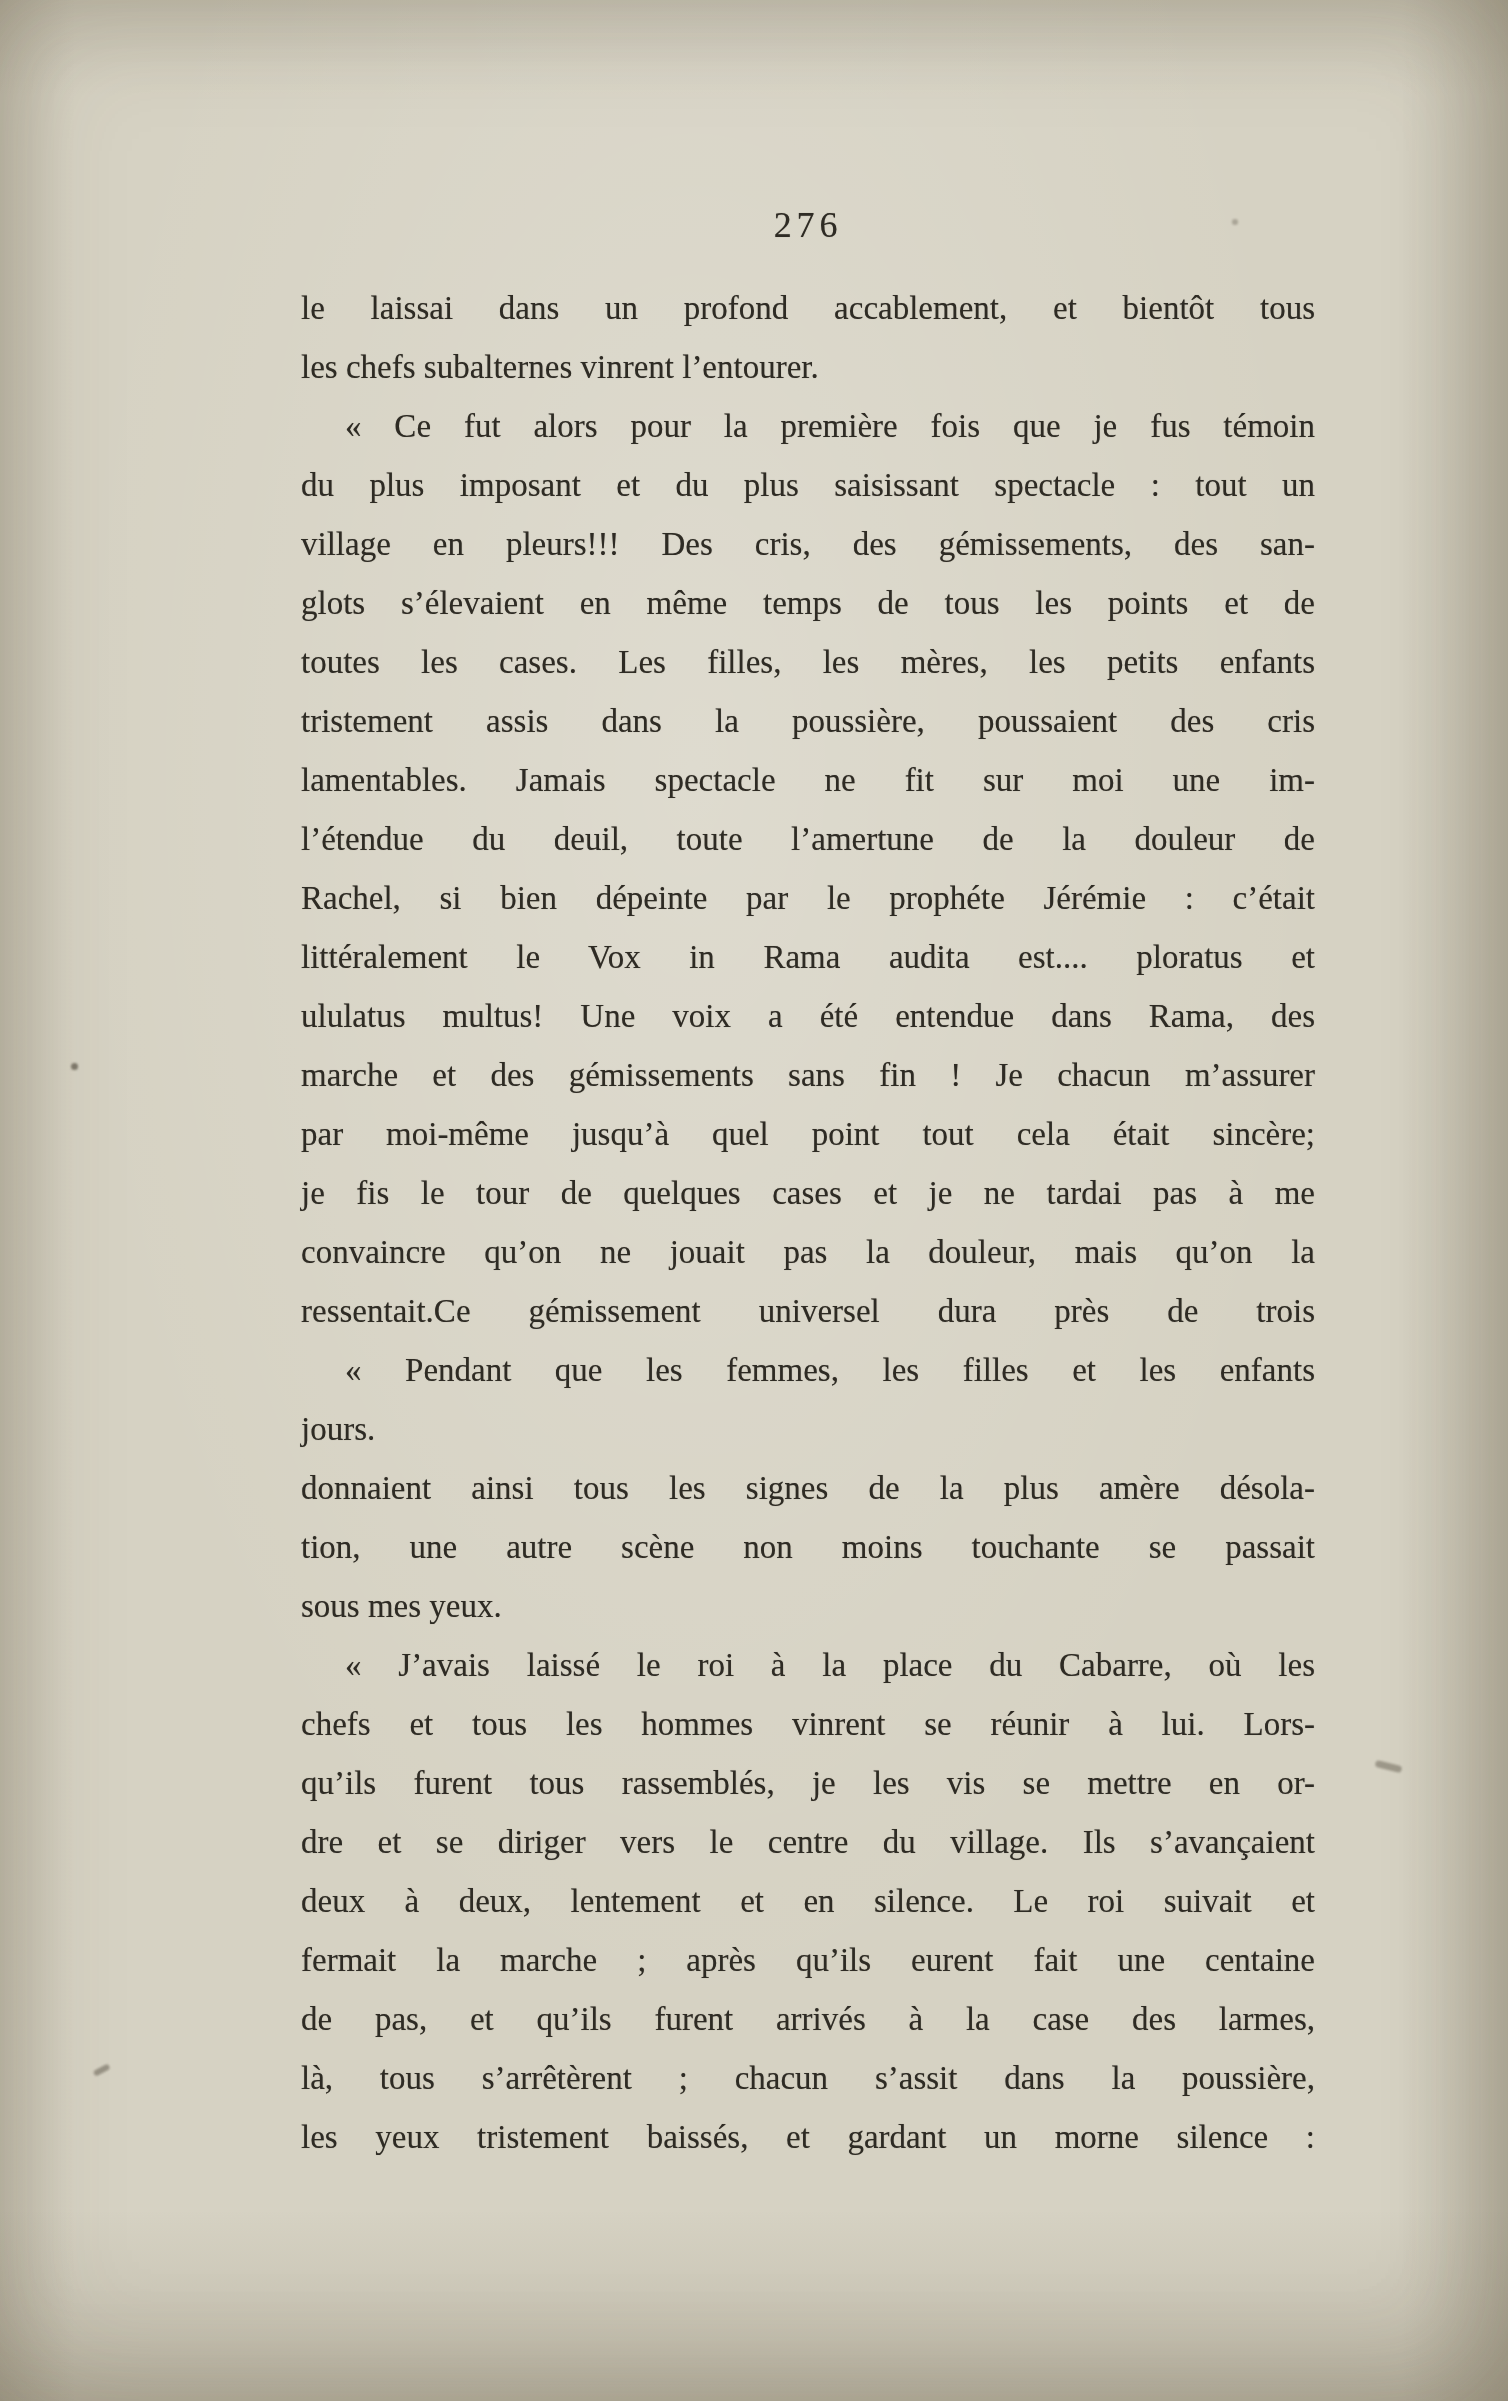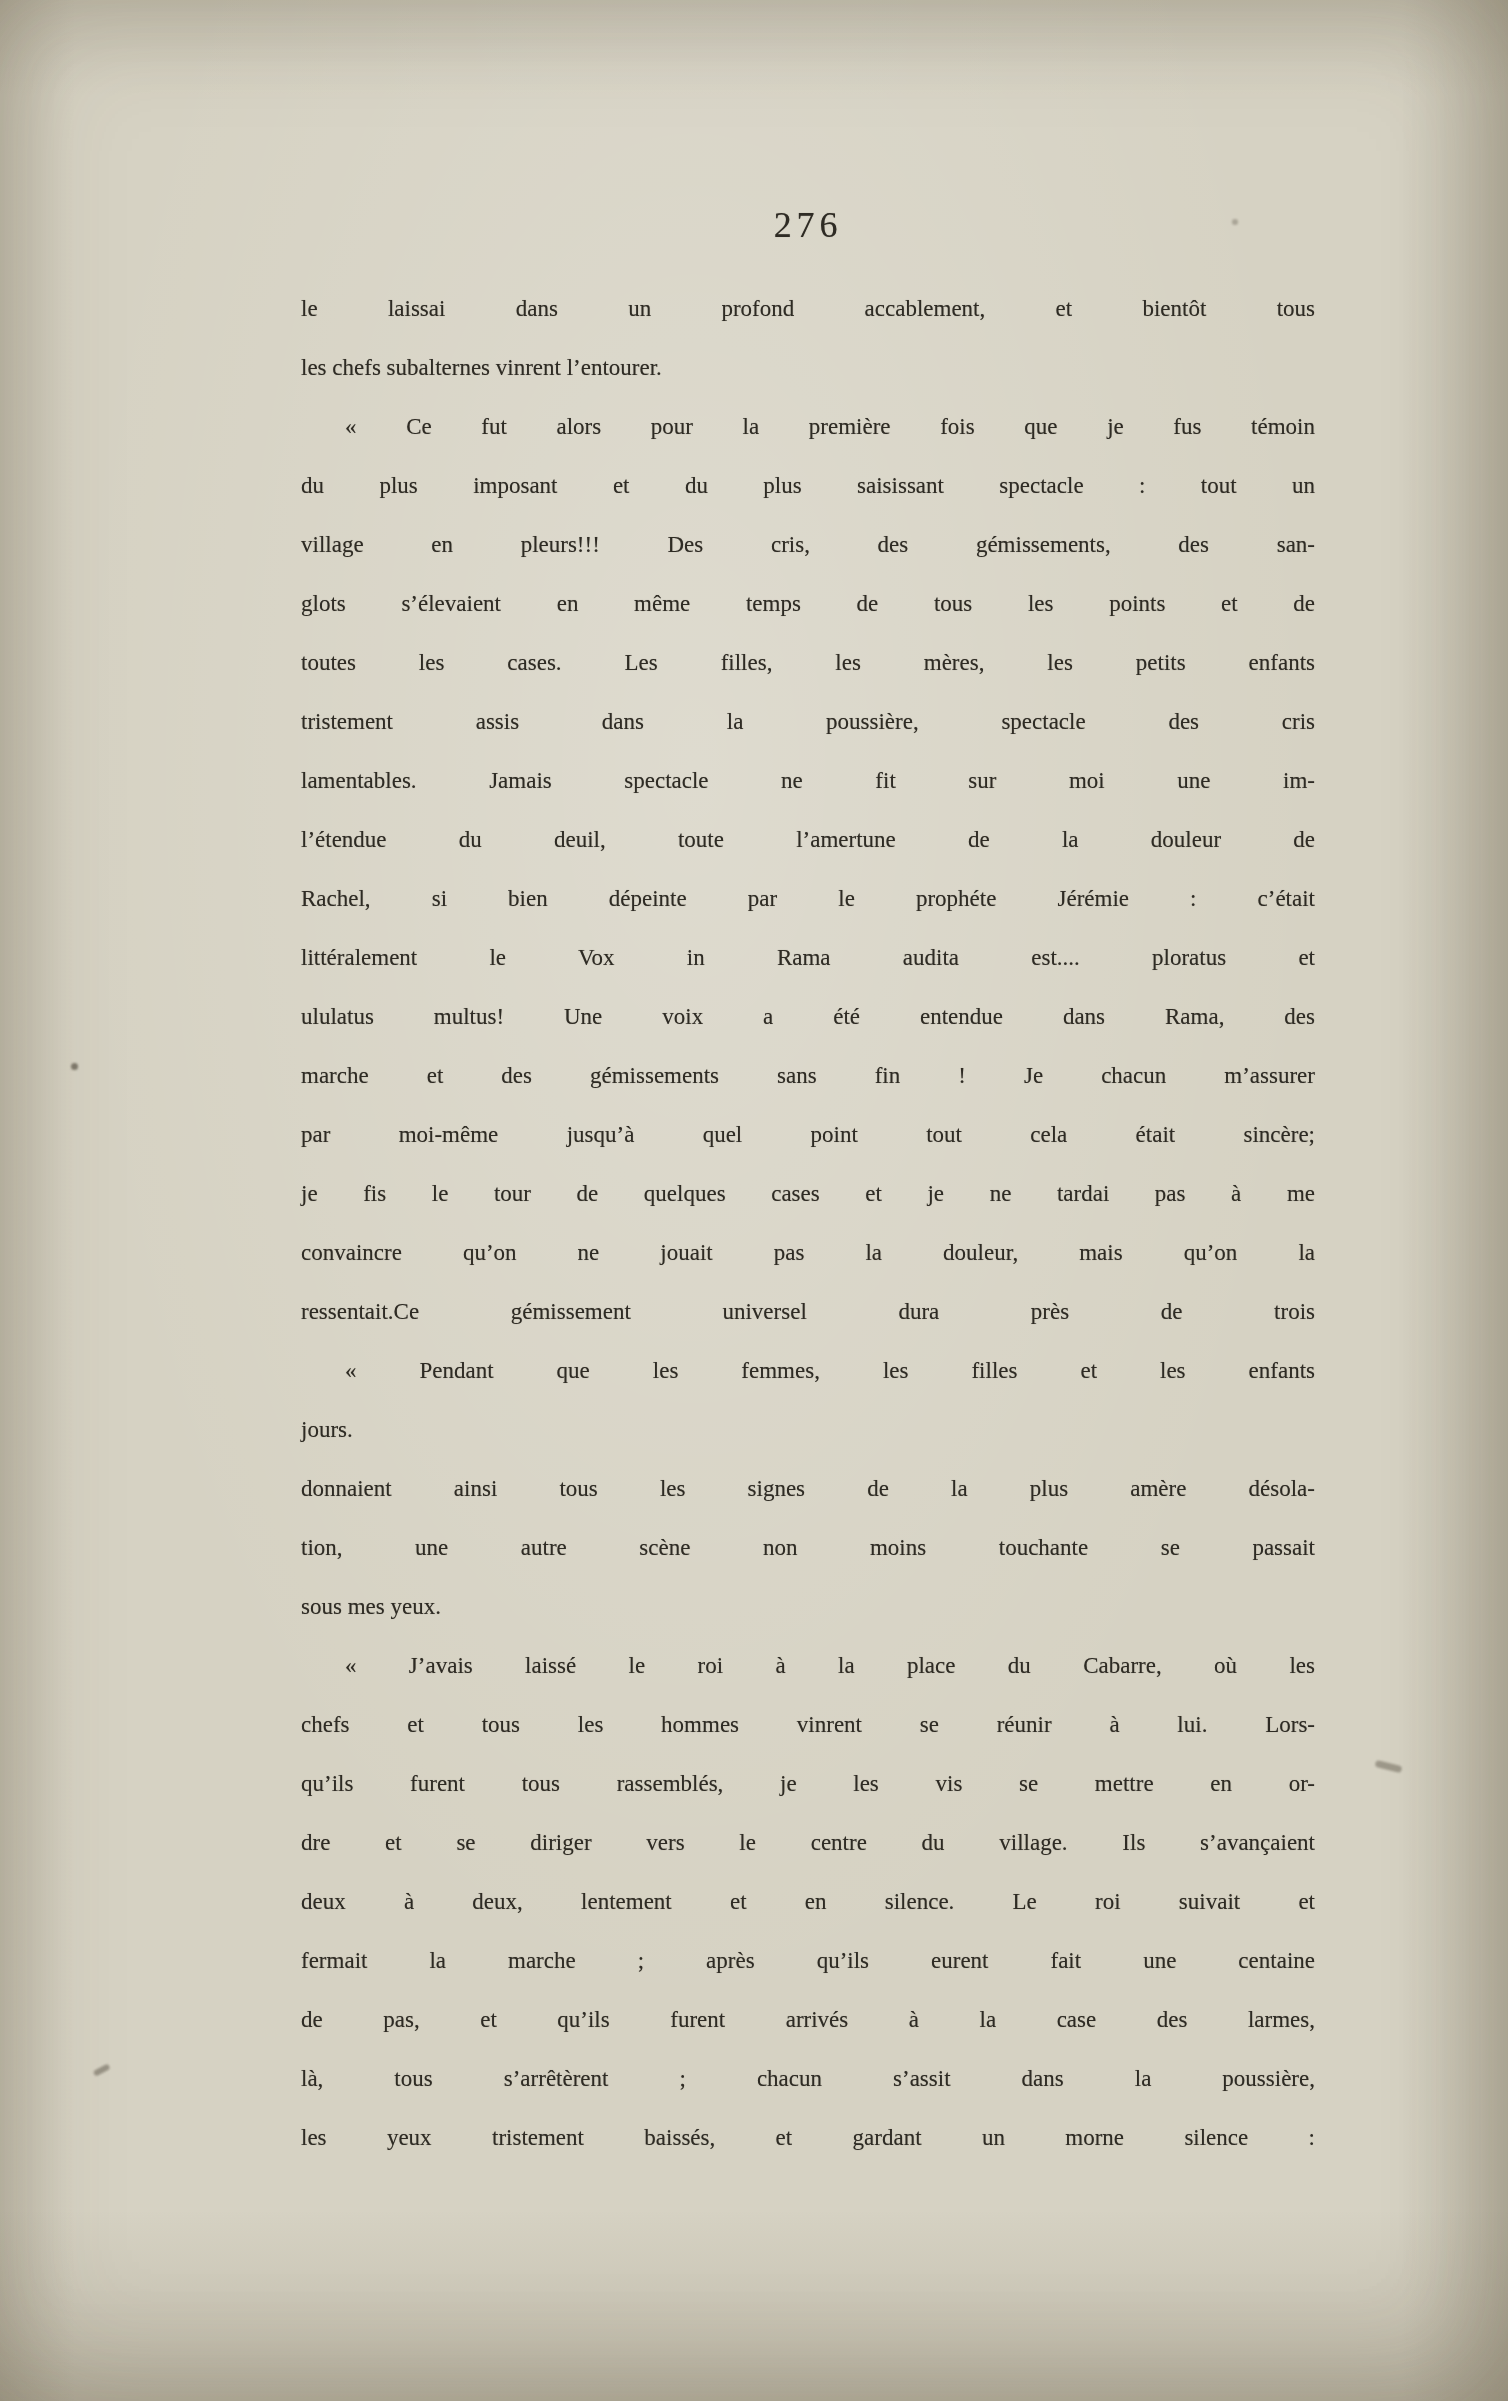--- a/index.html
+++ b/index.html
@@ -34,21 +34,21 @@
     letter-spacing: 4.8px;
     color: var(--ink);
     text-shadow: 0 0 0.8px rgba(40,35,25,0.45);
   }
 
   .text-block {
     position: absolute;
     top: 279px;
     left: 301px;
     width: 1014px;
-    font-size: 23px;
+    font-size: 33px;
     line-height: 59px;
     text-shadow: 0 0 0.8px rgba(40,35,25,0.40);
   }
 
   .line {
     text-align: justify;
     text-align-last: justify;
     min-height: 59px;
   }
   .line.indent { padding-left: 44px; }
@@ -72,21 +72,21 @@
 <div class="sheet">
   <div class="page-number">276</div>
   <div class="text-block">
       <div class="line"><span>le laissai dans un profond accablement, et bientôt tous</span></div>
       <div class="line para-end"><span>les chefs subalternes vinrent l’entourer.</span></div>
       <div class="line indent"><span>« Ce fut alors pour la première fois que je fus témoin</span></div>
       <div class="line"><span>du plus imposant et du plus saisissant spectacle : tout un</span></div>
       <div class="line"><span>village en pleurs!!! Des cris, des gémissements, des san-</span></div>
       <div class="line"><span>glots s’élevaient en même temps de tous les points et de</span></div>
       <div class="line"><span>toutes les cases. Les filles, les mères, les petits enfants</span></div>
-      <div class="line"><span>tristement assis dans la poussière, spectacle des cris</span></div>
+      <div class="line"><span>tristement assis dans la poussière, poussaient des cris</span></div>
       <div class="line"><span>lamentables. Jamais spectacle ne fit sur moi une im-</span></div>
       <div class="line"><span>l’étendue du deuil, toute l’amertune de la douleur de</span></div>
       <div class="line"><span>Rachel, si bien dépeinte par le prophéte Jérémie : c’était</span></div>
       <div class="line"><span>littéralement le </span><span class="italic">Vox in Rama audita est.... ploratus et</span></div>
       <div class="line"><span class="italic">ululatus multus! Une voix a été entendue dans Rama, des</span></div>
       <div class="line"><span class="italic">marche et des gémissements sans fin ! </span><span>Je chacun m’assurer</span></div>
       <div class="line"><span>par moi-même jusqu’à quel point tout cela était sincère;</span></div>
       <div class="line"><span>je fis le tour de quelques cases et je ne tardai pas à me</span></div>
       <div class="line"><span>convaincre qu’on ne jouait pas la douleur, mais qu’on la</span></div>
       <div class="line"><span>ressentait.Ce gémissement universel dura près de trois</span></div>

